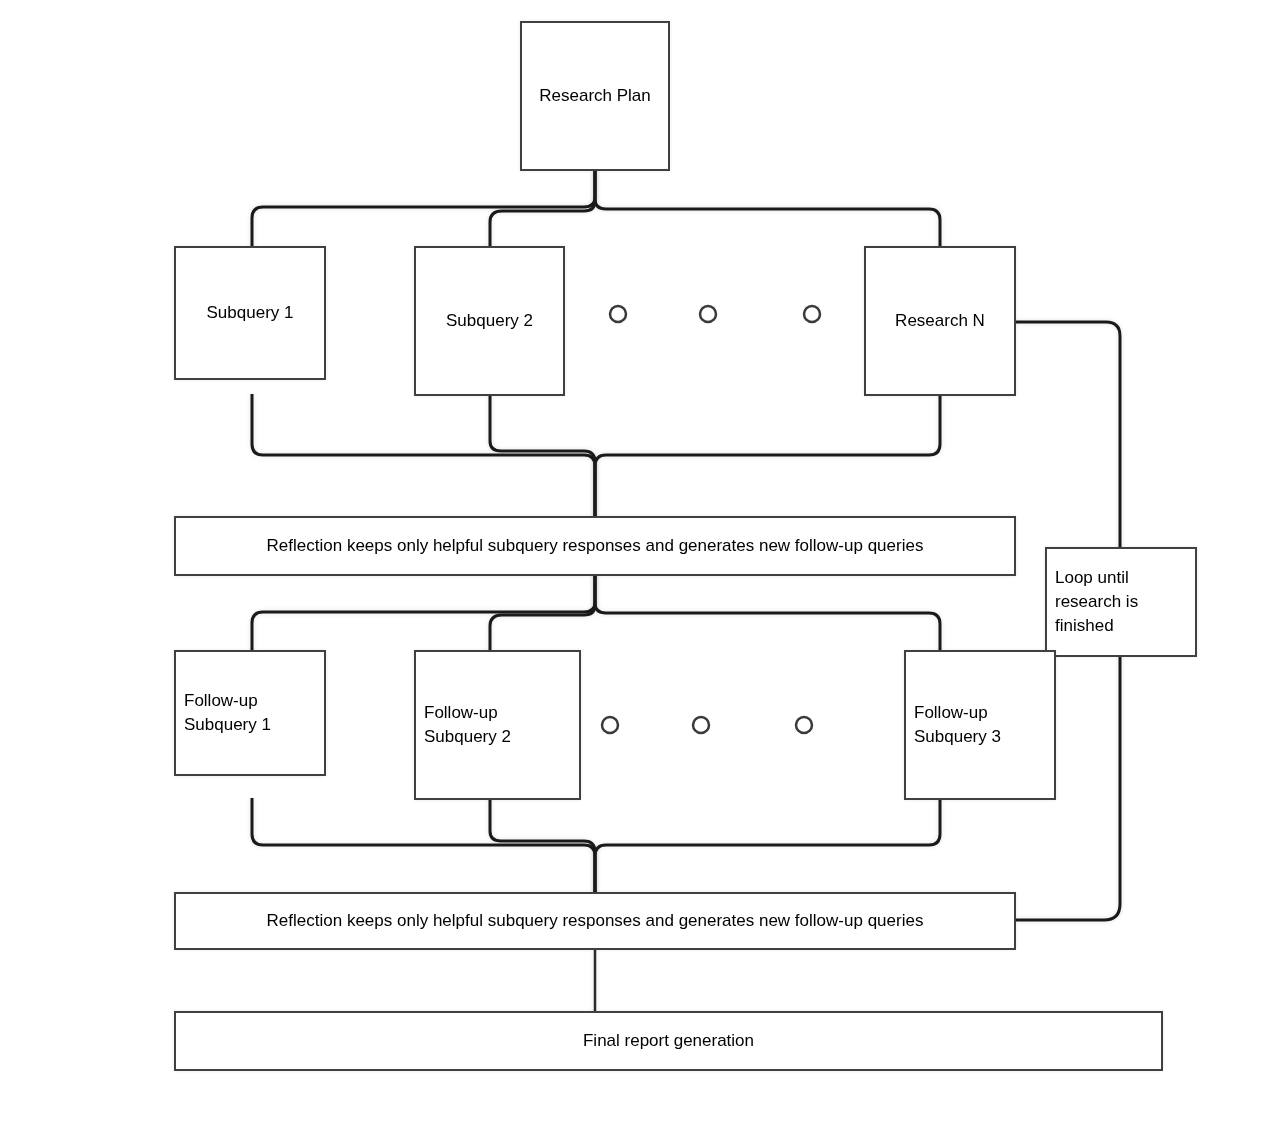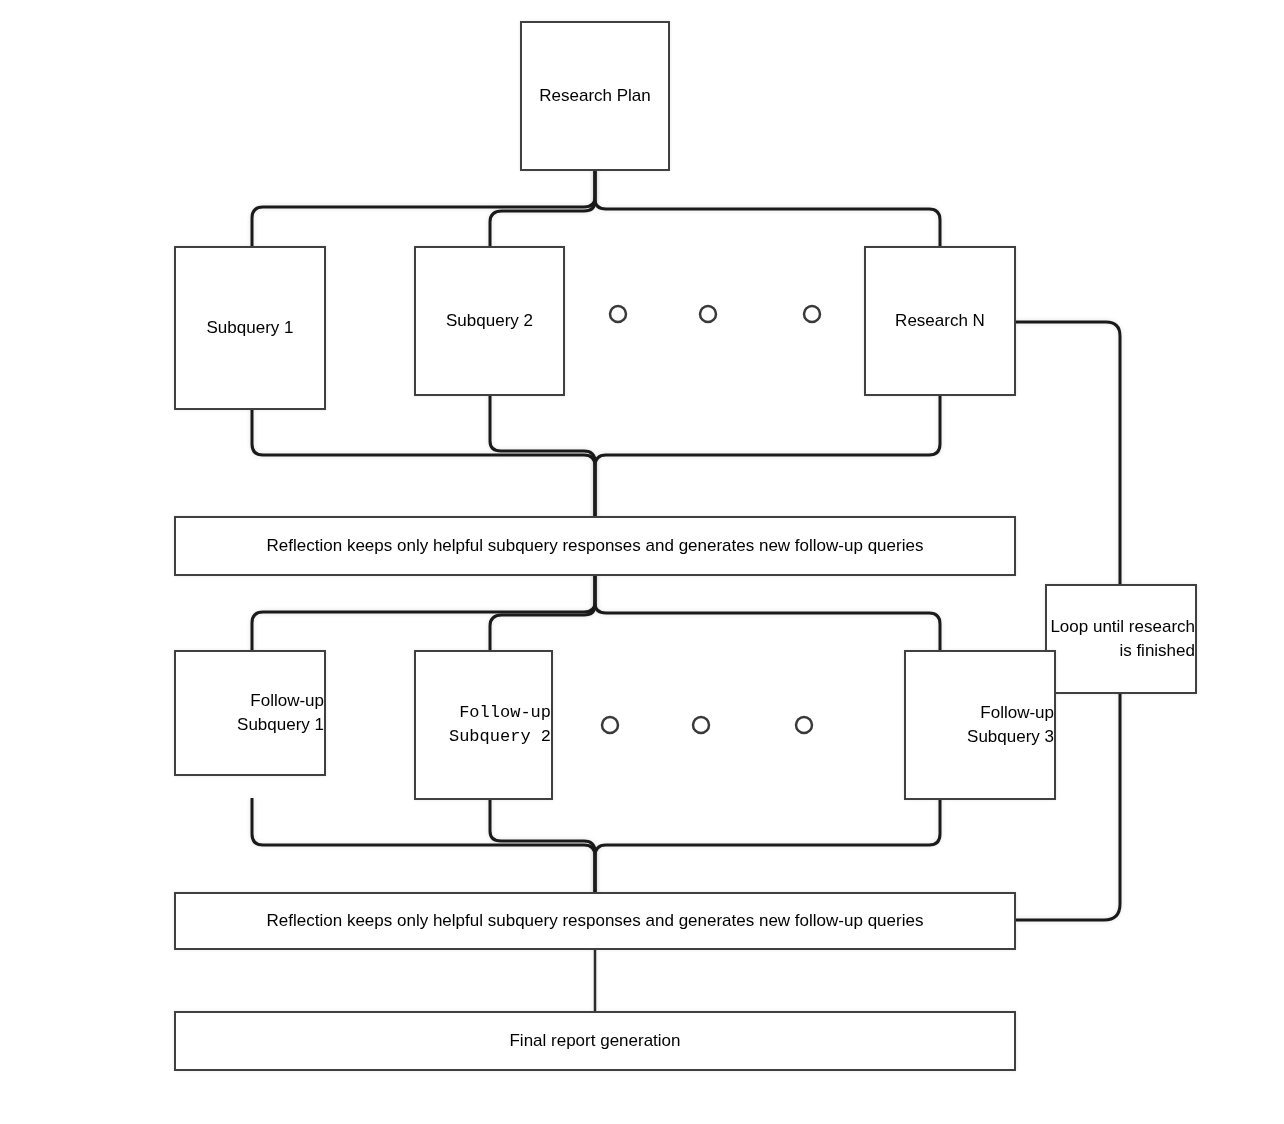--- a/index.html
+++ b/index.html
@@ -39,38 +39,38 @@
     stroke-width: 2.5;
   }
   .node {
     position: absolute;
     box-sizing: border-box;
     background: #ffffff;
     border: 2px solid #404040;
     display: flex;
     align-items: center;
     justify-content: center;
-    text-align: right;
+    text-align: left;
     font-size: 17px;
     line-height: 24px;
-    padding: 4px 0;
+    padding: 4px 8px;
     box-shadow: 0 0 3px rgba(0,0,0,0.10);
   }
   
   .n-research  { left: 520px;  top: 21px;   width: 150px; height: 150px; }
-  .n-sub1      { left: 174px;  top: 246px;  width: 152px; height: 164px; }
+  .n-sub1      { left: 174px;  top: 246px;  width: 152px; height: 134px; }
   .n-sub2      { left: 414px;  top: 246px;  width: 151px; height: 150px; }
   .n-subn      { left: 864px;  top: 246px;  width: 152px; height: 150px; }
   .n-refl1     { left: 174px;  top: 516px;  width: 842px; height: 60px;  }
-  .n-loop      { left: 1045px; top: 547px;  width: 152px; height: 110px; margin-top: 37px; }
+  .n-loop      { left: 1045px; top: 547px;  width: 152px; height: 110px; }
   .n-fu1       { left: 174px;  top: 650px;  width: 152px; height: 126px; }
-  .n-fu2       { left: 414px;  top: 650px;  width: 139px; height: 150px; font-family: Liberation Mono, monospace; }
+  .n-fu2       { left: 414px;  top: 650px;  width: 167px; height: 150px; }
   .n-fu3       { left: 864px;  top: 650px;  width: 152px; height: 150px; margin-left: 40px; }
   .n-refl2     { left: 174px;  top: 892px;  width: 842px; height: 58px;  }
-  .n-final     { left: 174px;  top: 1011px; width: 842px; height: 60px;  }
+  .n-final     { left: 174px;  top: 1011px; width: 989px; height: 60px;  }
 </style>
 </head>
 <body>
 
 <div class="canvas">
 
   <svg class="connectors" viewBox="0 0 1284 1124" xmlns="http://www.w3.org/2000/svg">
 
     <path d="M595,170 L595,197 Q595,207 584,207 L263,207 Q252,207 252,218 L252,248"></path>
     <path d="M595,170 L595,201 Q595,211 584,211 L502,211 Q490,211 490,222 L490,248"></path>

